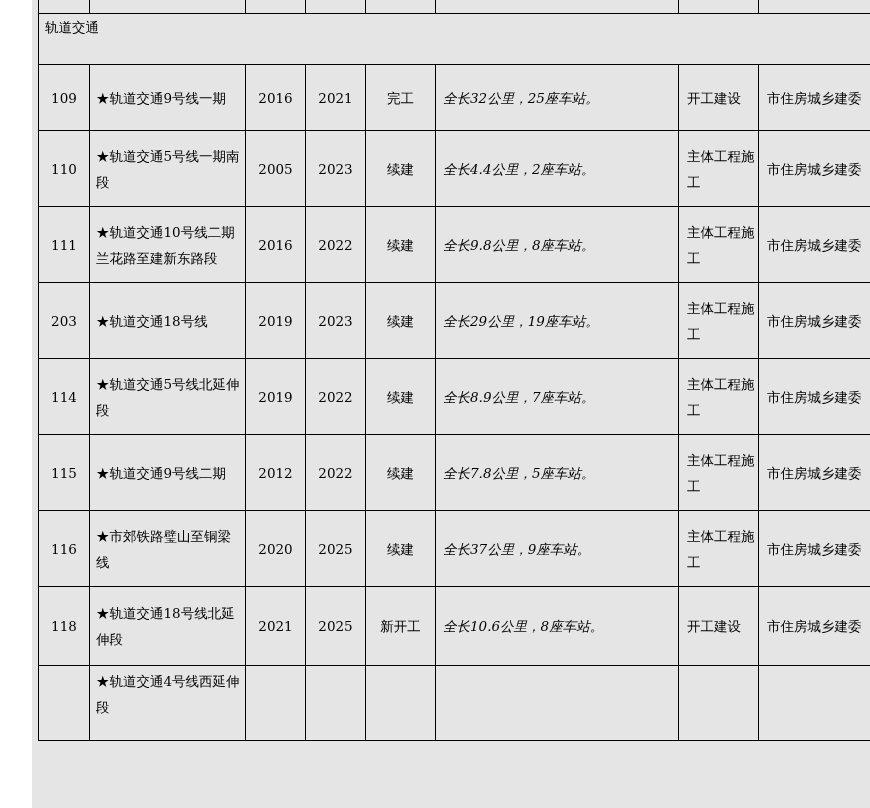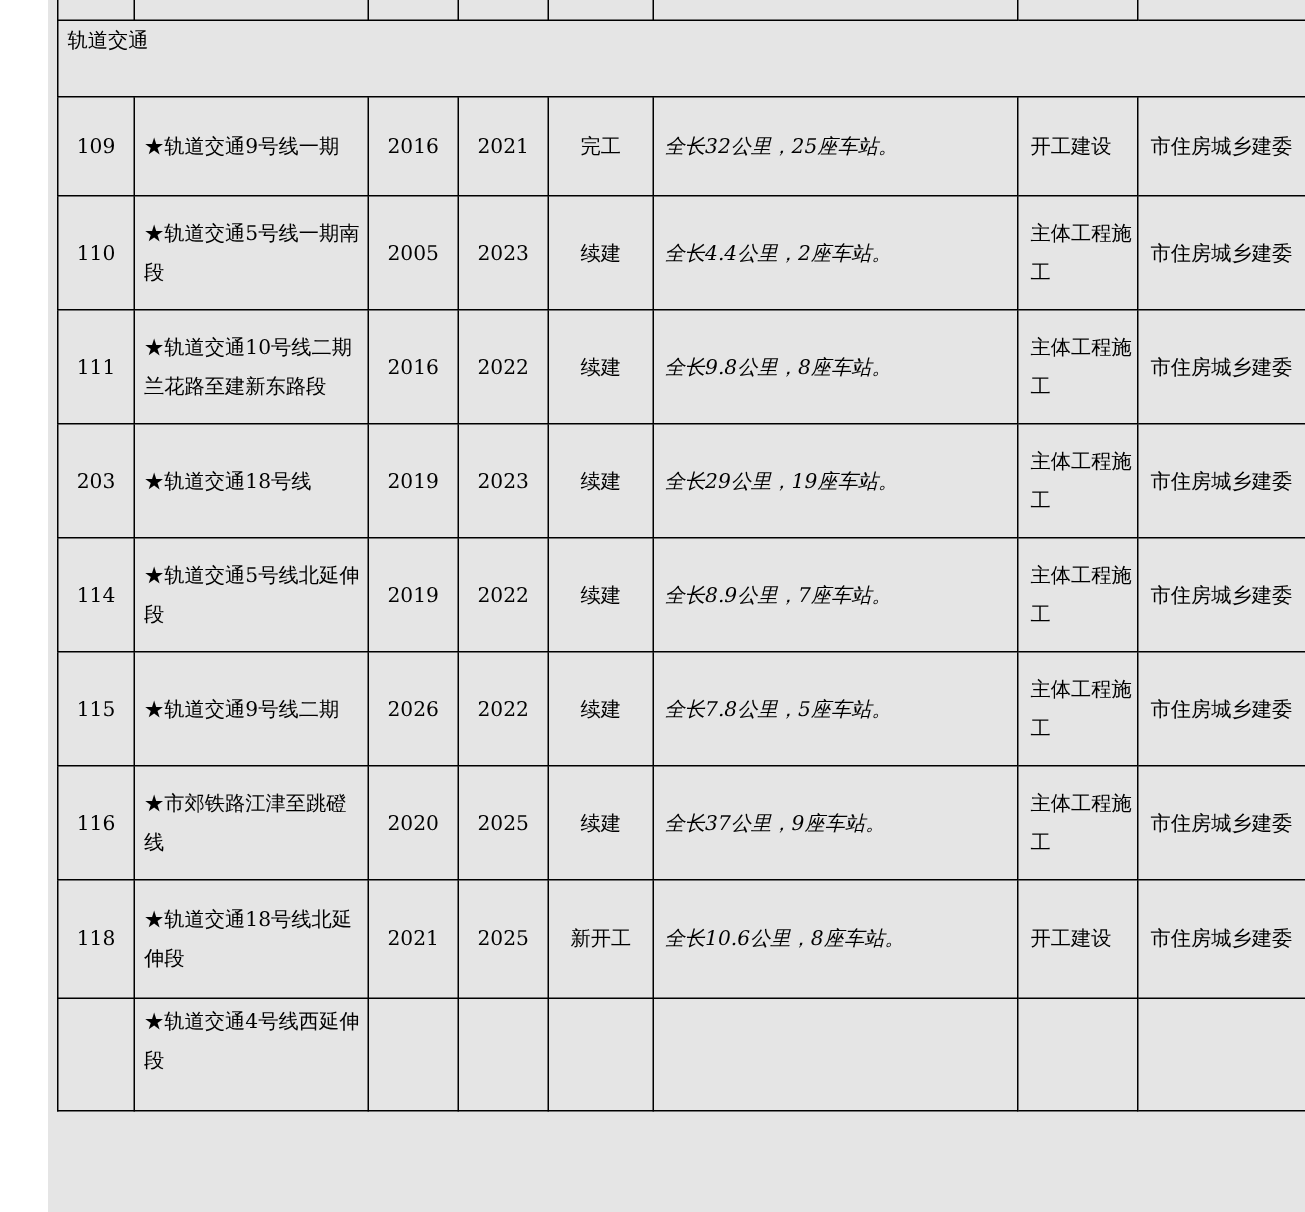--- a/index.html
+++ b/index.html
@@ -102,30 +102,30 @@
     <td class="c-start">2019</td>
     <td class="c-end">2022</td>
     <td class="c-status">续建</td>
     <td class="c-desc">全长8.9公里，7座车站。</td>
     <td class="c-prog">主体工程施工</td>
     <td class="c-unit">市住房城乡建委</td>
   </tr>
         <tr style="height: 76px;">
     <td class="c-num">115</td>
     <td class="c-name">★轨道交通9号线二期</td>
-    <td class="c-start">2026</td>
+    <td class="c-start">2012</td>
     <td class="c-end">2022</td>
     <td class="c-status">续建</td>
     <td class="c-desc">全长7.8公里，5座车站。</td>
     <td class="c-prog">主体工程施工</td>
     <td class="c-unit">市住房城乡建委</td>
   </tr>
         <tr style="height: 76px;">
     <td class="c-num">116</td>
-    <td class="c-name">★市郊铁路江津至跳磴线</td>
+    <td class="c-name">★市郊铁路璧山至铜梁线</td>
     <td class="c-start">2020</td>
     <td class="c-end">2025</td>
     <td class="c-status">续建</td>
     <td class="c-desc">全长37公里，9座车站。</td>
     <td class="c-prog">主体工程施工</td>
     <td class="c-unit">市住房城乡建委</td>
   </tr>
         <tr style="height: 79px;">
     <td class="c-num">118</td>
     <td class="c-name">★轨道交通18号线北延伸段</td>

